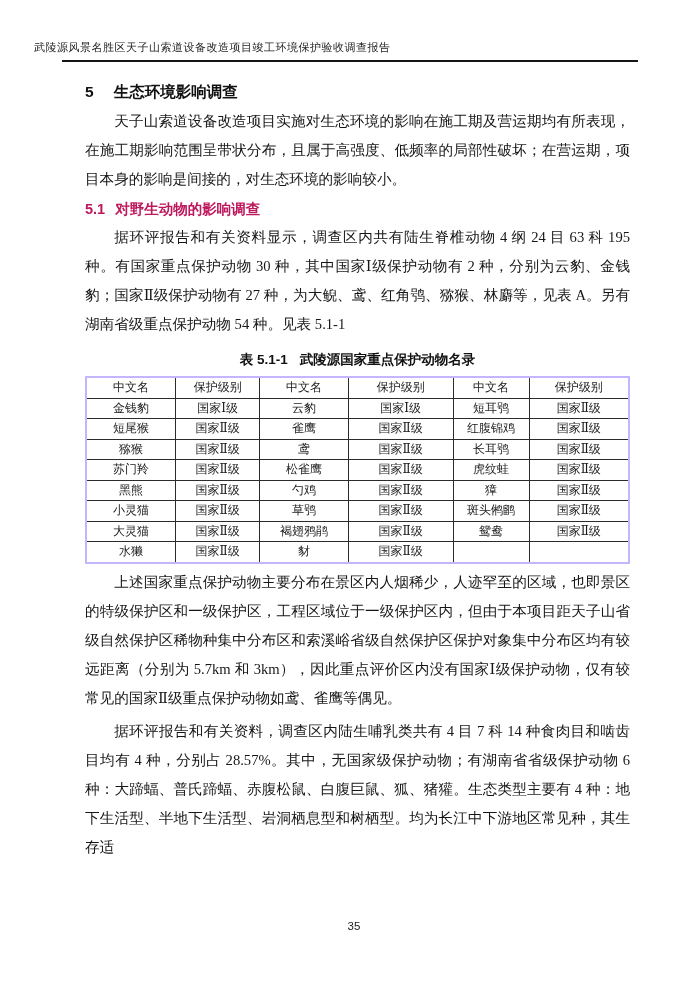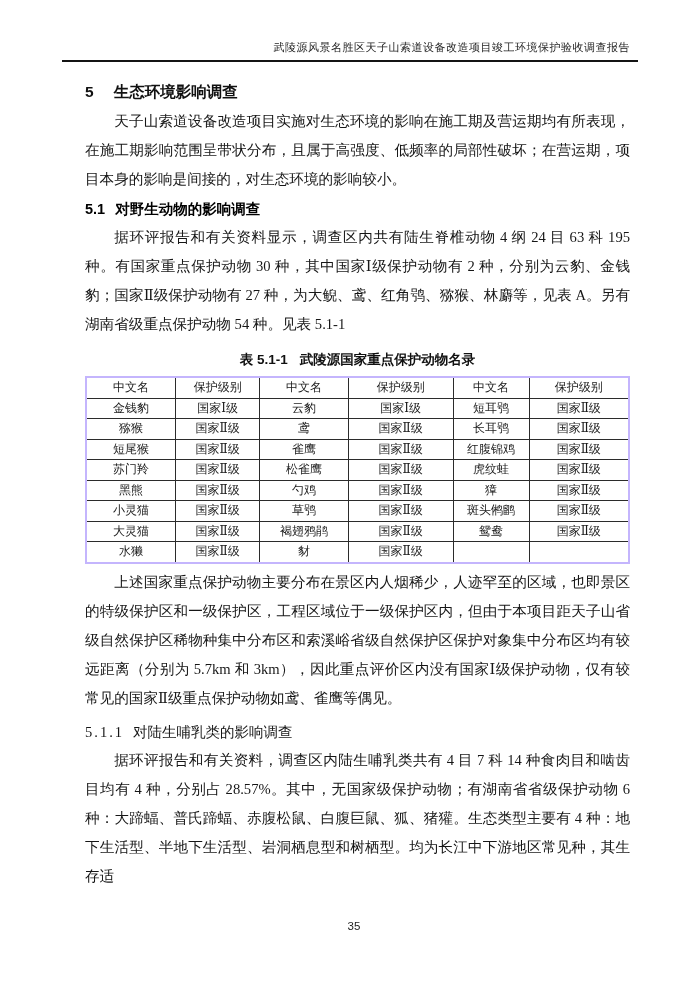--- a/index.html
+++ b/index.html
@@ -5,22 +5,21 @@
   html,body{margin:0;padding:0;}
   body{
     width:700px;height:990px;
     background:#ffffff;
     color:#1c1c1c;
     font-family:"Liberation Serif","DejaVu Serif",serif;
     position:relative;
     overflow:hidden;
   }
   .running-head{
-    padding:40px 70px 5px 92px;
-    text-align:right;
+    padding:40px 70px 5px 34px;
     font-size:11px;
     letter-spacing:.5px;
     color:#242424;
   }
   .header-rule{
     margin:0 62px;
     border:0;
     border-top:2px solid #141414;
     height:0;
   }
@@ -33,21 +32,21 @@
     font-weight:bold;
     font-size:15.5px;
     color:#111;
   }
   .h-main .sec-num{margin-right:20px;}
   .h-sub{
     margin:6px 0 2px 0;
     font-family:"Liberation Sans","DejaVu Sans",sans-serif;
     font-weight:bold;
     font-size:14.5px;
-    color:#000000;
+    color:#be185d;
   }
   .h-sub .sec-num{margin-right:10px;}
   .h-sub3{
     margin:10px 0 2px 0;
     font-weight:normal;
     font-size:14.5px;
     color:#161616;
   }
   .h-sub3 .sec-num{margin-right:9px;letter-spacing:2px;}
   p.body-para{
@@ -144,33 +143,33 @@
     <tbody>
         <tr>
           <td>金钱豹</td>
           <td>国家Ⅰ级</td>
           <td>云豹</td>
           <td>国家Ⅰ级</td>
           <td>短耳鸮</td>
           <td>国家Ⅱ级</td>
         </tr>
         <tr>
+          <td>短尾猴</td>
+          <td>国家Ⅱ级</td>
+          <td>雀鹰</td>
+          <td>国家Ⅱ级</td>
+          <td>红腹锦鸡</td>
+          <td>国家Ⅱ级</td>
+        </tr>
+        <tr>
           <td>猕猴</td>
           <td>国家Ⅱ级</td>
           <td>鸢</td>
           <td>国家Ⅱ级</td>
           <td>长耳鸮</td>
-          <td>国家Ⅱ级</td>
-        </tr>
-        <tr>
-          <td>短尾猴</td>
-          <td>国家Ⅱ级</td>
-          <td>雀鹰</td>
-          <td>国家Ⅱ级</td>
-          <td>红腹锦鸡</td>
           <td>国家Ⅱ级</td>
         </tr>
         <tr>
           <td>苏门羚</td>
           <td>国家Ⅱ级</td>
           <td>松雀鹰</td>
           <td>国家Ⅱ级</td>
           <td>虎纹蛙</td>
           <td>国家Ⅱ级</td>
         </tr>
@@ -204,23 +203,20 @@
           <td>豺</td>
           <td>国家Ⅱ级</td>
           <td></td>
           <td></td>
         </tr>
       </tbody>
   </table>
 
   <p class="body-para after-table">上述国家重点保护动物主要分布在景区内人烟稀少，人迹罕至的区域，也即景区的特级保护区和一级保护区，工程区域位于一级保护区内，但由于本项目距天子山省级自然保护区稀物种集中分布区和索溪峪省级自然保护区保护对象集中分布区均有较远距离（分别为 5.7km 和 3km），因此重点评价区内没有国家Ⅰ级保护动物，仅有较常见的国家Ⅱ级重点保护动物如鸢、雀鹰等偶见。</p>
 
-  <h3 class="h-sub3">
-    <span class="sec-num">5.1.1</span><span>对陆生哺乳类的影响调查</span>
-  </h3>
 
   <p class="body-para">据环评报告和有关资料，调查区内陆生哺乳类共有 4 目 7 科 14 种食肉目和啮齿目均有 4 种，分别占 28.57%。其中，无国家级保护动物；有湖南省省级保护动物 6 种：大蹄蝠、普氏蹄蝠、赤腹松鼠、白腹巨鼠、狐、猪獾。生态类型主要有 4 种：地下生活型、半地下生活型、岩洞栖息型和树栖型。均为长江中下游地区常见种，其生存适</p>
 
 </main>
 
 <footer class="page-footer">
   <span>35</span>
 </footer>
 
 </body></html>

